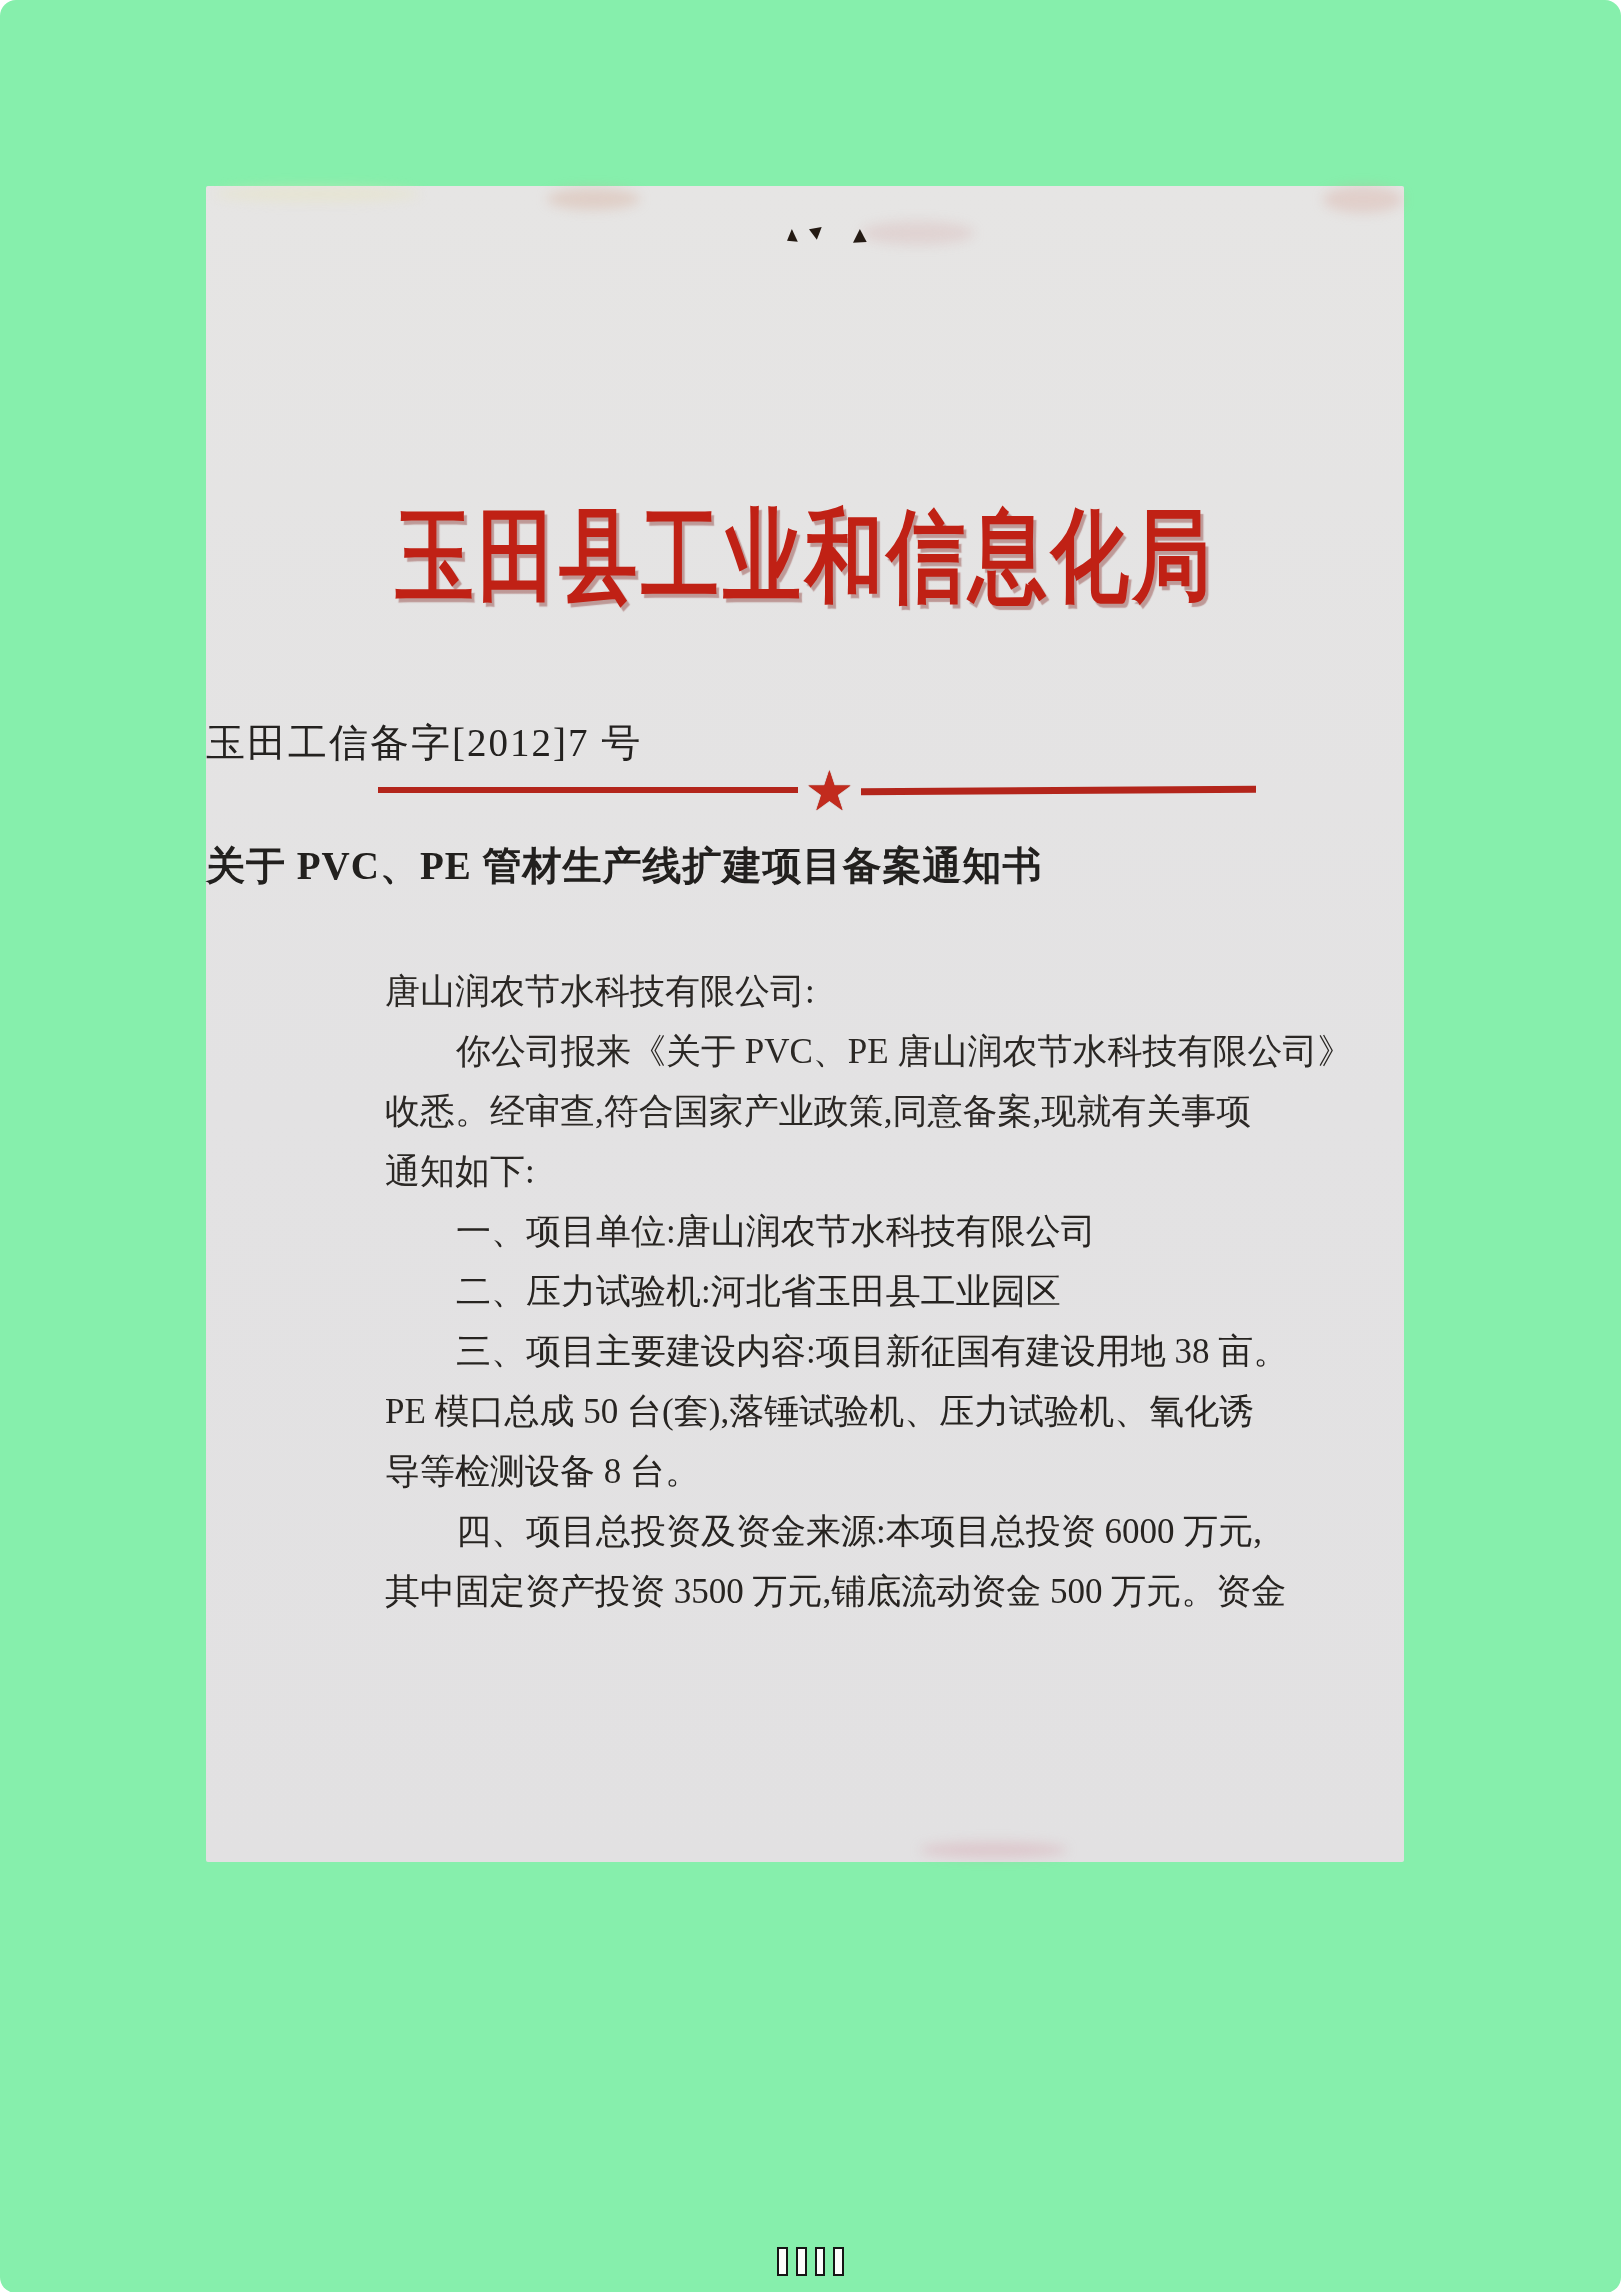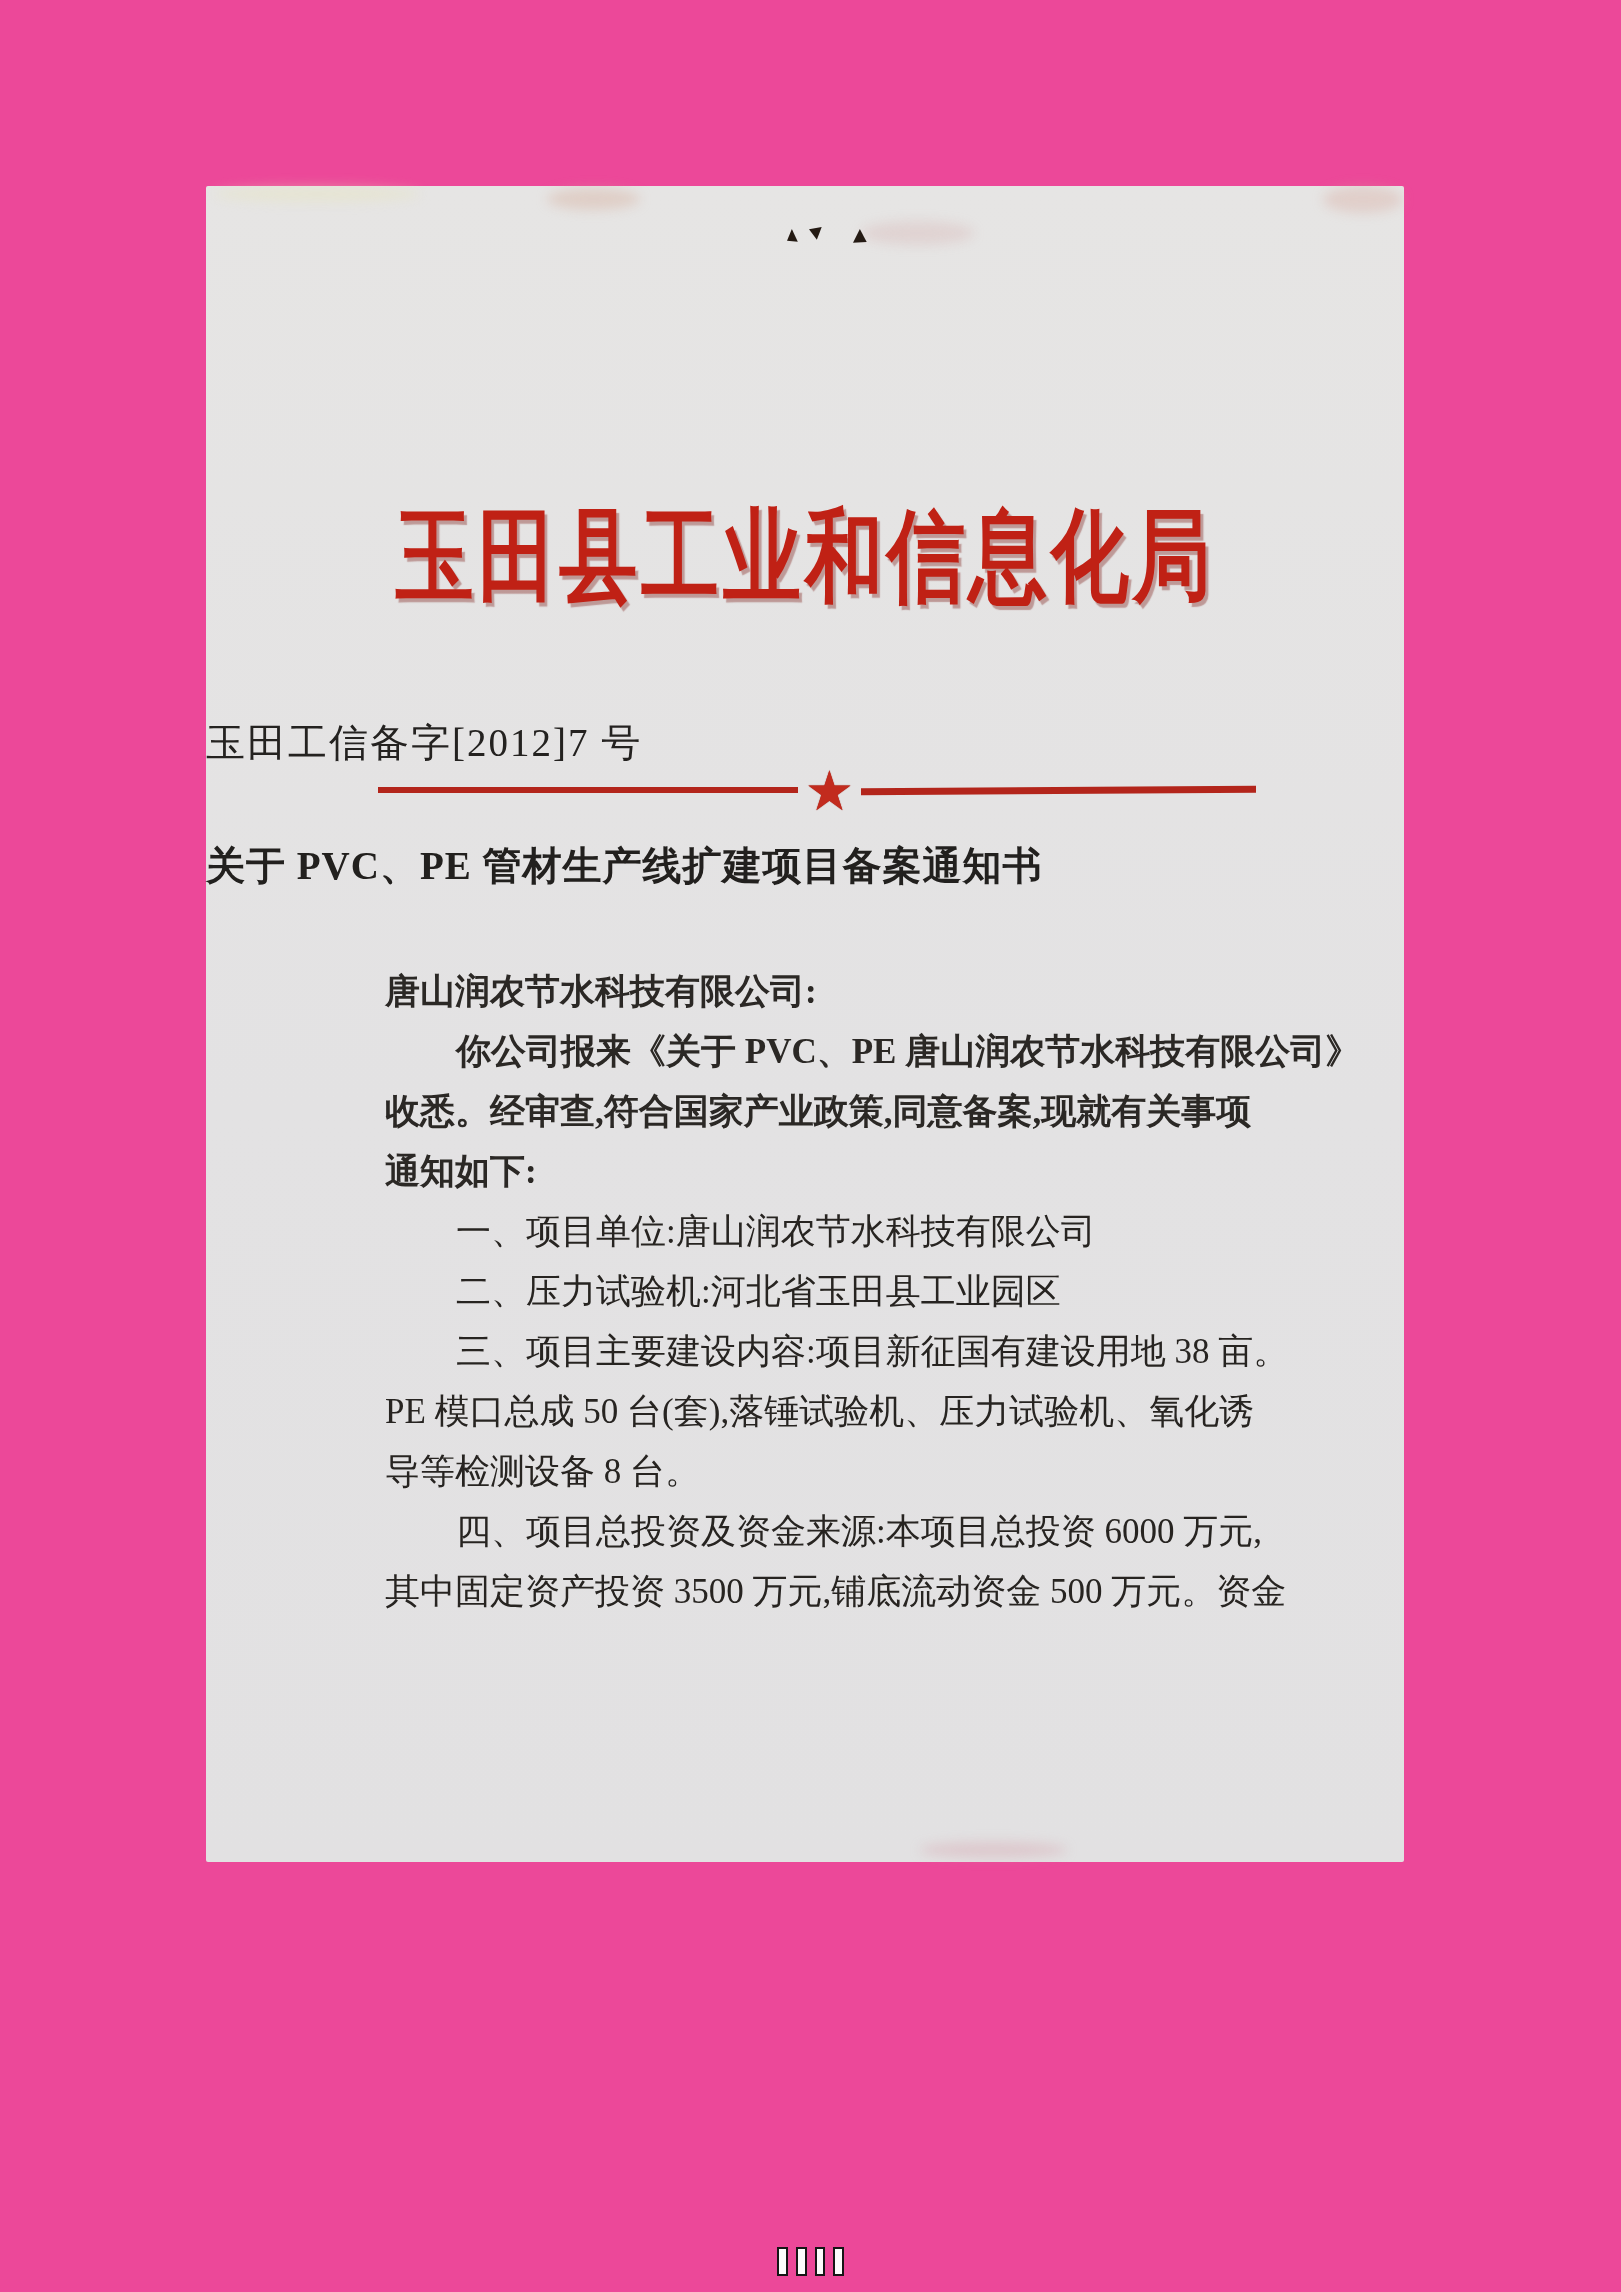--- a/index.html
+++ b/index.html
@@ -1,20 +1,21 @@
 <!DOCTYPE html>
 <html><head>
 <meta charset="utf-8">
 <style>
   * { margin:0; padding:0; box-sizing:border-box; }
   html,body { background:#ffffff; }
   .page {
     position:relative; width:1621px; height:2293px;
-    background:#ec4899; overflow:hidden;
+    background:#86efac; overflow:hidden;
     font-family:"Liberation Serif","DejaVu Serif",serif;
+    border-radius:16px;
   }
   .paper {
     position:absolute; left:206px; top:186px; width:1198px; height:1676px;
     background:linear-gradient(180deg,#e6e5e4 0%,#e3e2e3 55%,#e2e1e2 100%);
     border-radius:2px;
   }
   
   .smudge { position:absolute; border-radius:50%; filter:blur(5.9px); }
   .s1 { left:341px; top:2px;    width:93px;  height:21.6px; background:rgba(214,170,152,.38); }
   .s2 { left:655px; top:35px;   width:113px; height:23.5px; background:rgba(206,150,150,.22); }
@@ -50,21 +51,21 @@
   }
   .doc-title {
     position:absolute; top:653px; left:0; width:100%; 
     font-size:39px; font-weight:bold; color:#22201e; letter-spacing:1px; white-space:nowrap;
   }
   .body-block {
     position:absolute; left:179px; top:776px; width:861px;
     font-size:35px; line-height:60px; color:#2b2825;
     text-align:justify;
   }
-  .line { white-space:nowrap;font-weight:bold; }
+  .line { white-space:nowrap; }
   .indent { text-indent:71px; }
   .bold { font-weight:normal; color:#272421; }
 
   .page-footer { position:absolute; left:0; top:2247px; width:100%; text-align:center; }
   .tofu {
     display:inline-block; width:10.8px; height:29px;
     border:2.9px solid #161616; background:#fdfdfd;
     margin:0 2px; vertical-align:top;
   }
 </style>

